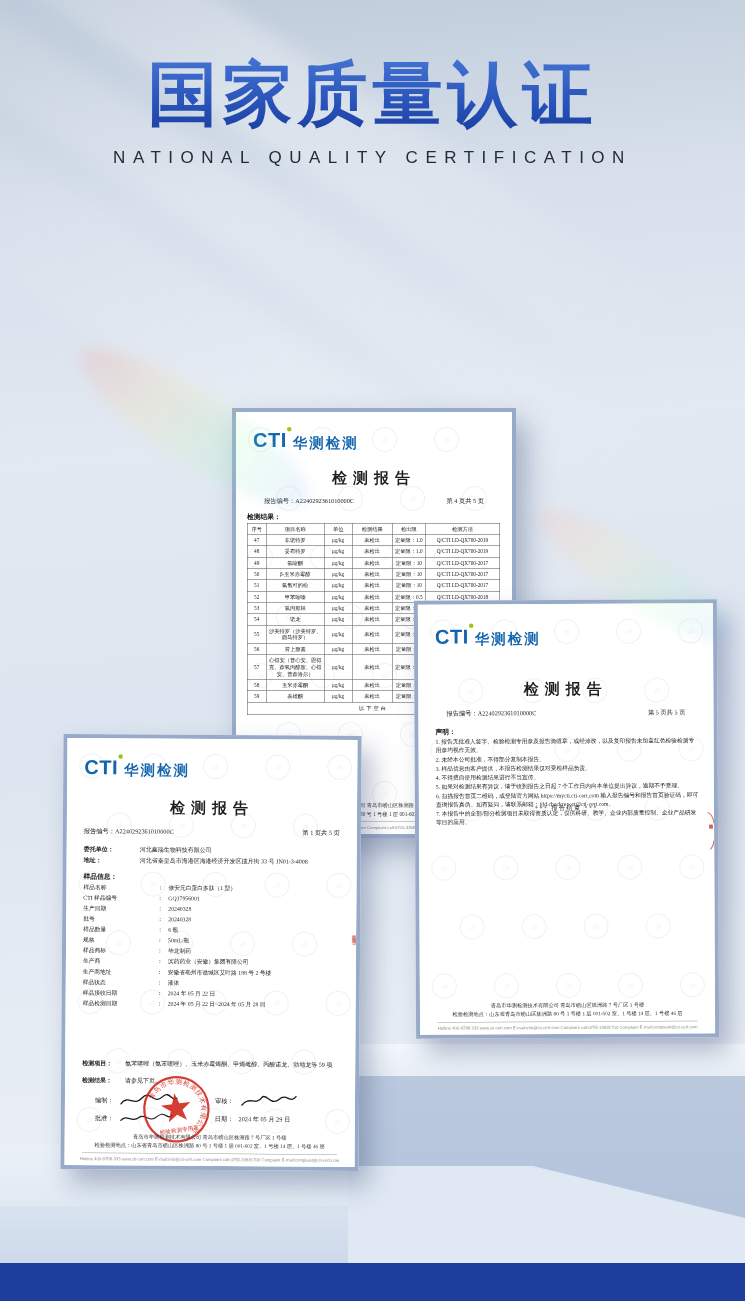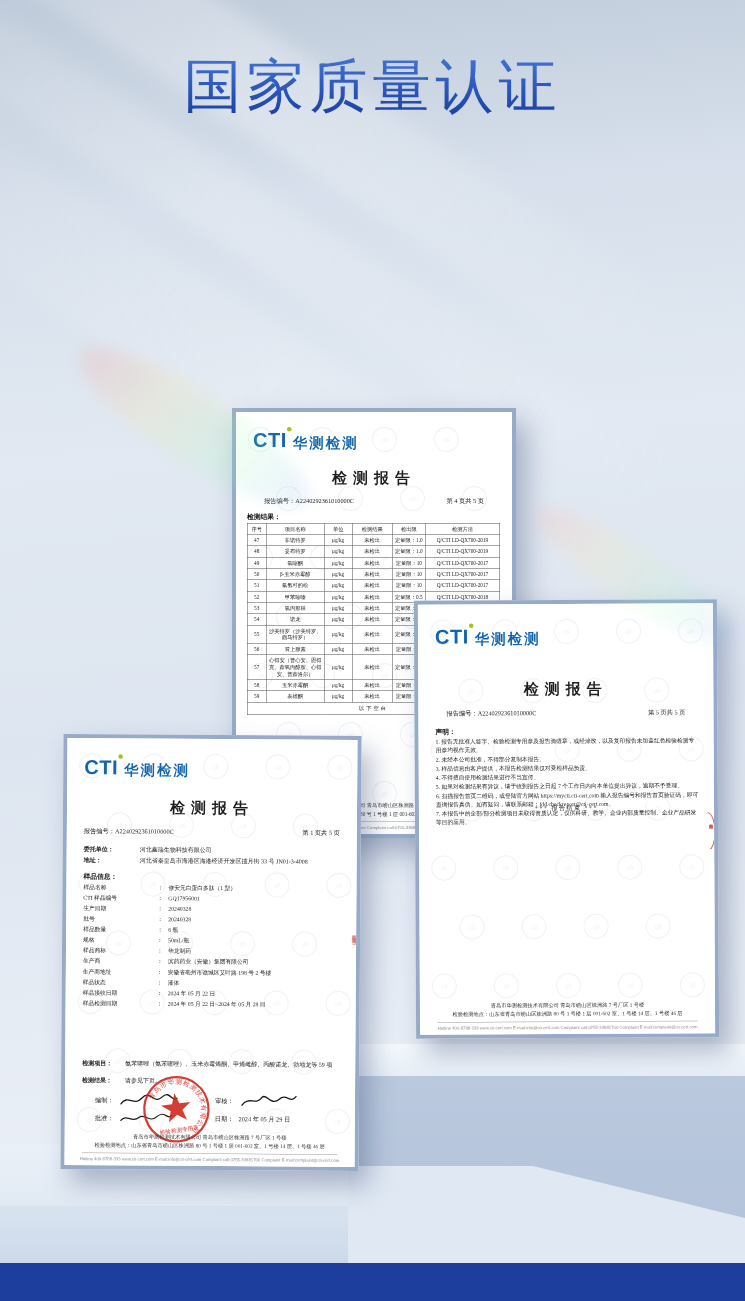--- a/index.html
+++ b/index.html
@@ -12,21 +12,21 @@
   .ray1{left:-240px;top:30px;width:980px;height:95px;opacity:.55;}
   .ray2{left:-300px;top:170px;width:1050px;height:70px;opacity:.38;}
   .ray3{left:-220px;top:330px;width:980px;height:110px;opacity:.32;}
   .flare{position:absolute;pointer-events:none;filter:blur(7px);transform:rotate(33deg);z-index:7;border-radius:50%;}
   .flare-a{left:60px;top:392px;width:270px;height:70px;opacity:.35;
     background:linear-gradient(100deg,rgba(255,130,130,.5),rgba(255,225,130,.45),rgba(140,255,170,.4),rgba(135,170,255,.45));}
   .flare-b{left:520px;top:548px;width:230px;height:55px;opacity:.3;
     background:linear-gradient(100deg,rgba(255,140,140,.5),rgba(255,230,140,.45),rgba(150,255,180,.4),rgba(140,175,255,.45));}
   
   .hdr{position:absolute;left:0;top:0;width:745px;text-align:center;z-index:3;}
-  .hdr-cn{margin-top:48px;font-size:58px;font-weight:normal;letter-spacing:5px;
+  .hdr-cn{margin-top:48px;font-size:70px;font-weight:bold;letter-spacing:5px;
     background:linear-gradient(180deg,#4a7ad8 0%,#2a55bb 55%,#16399b 100%);
     -webkit-background-clip:text;background-clip:text;color:transparent;}
   .hdr-en{margin-top:6px;font-size:17px;letter-spacing:7.5px;color:#262b33;font-weight:500;}
   .hdr-tag{margin-top:22px;font-size:26px;font-weight:bold;letter-spacing:3px;color:#20252c;}
   
   .podium-left-top{position:absolute;left:0;top:1144px;width:745px;height:62px;z-index:1;
     background:linear-gradient(180deg,#ebf1f8,#e1e9f3);}
   .podium-left-face{position:absolute;left:0;top:1206px;width:745px;height:57px;z-index:1;
     background:linear-gradient(180deg,#d9e3f0,#cdd9ea);}
   .podium-right{position:absolute;left:348px;top:1044px;width:397px;height:219px;z-index:2;}
@@ -103,20 +103,21 @@
 <body>
 
 <div class="stage">
 
   <div class="ray ray1"></div>
   <div class="ray ray2"></div>
   <div class="ray ray3"></div>
 
   <div class="hdr">
     <div class="hdr-cn">国家质量认证</div>
+    <div class="hdr-en">NATIONAL QUALITY CERTIFICATION</div>
   </div>
 
   <div class="podium-left-top"></div>
   <div class="podium-left-face"></div>
   <div class="podium-right">
     <div class="top"></div>
     <div class="face"></div>
     <div class="hl"></div>
   </div>
   <div class="bottom-strip" style="background: rgb(30, 62, 158);"></div>

